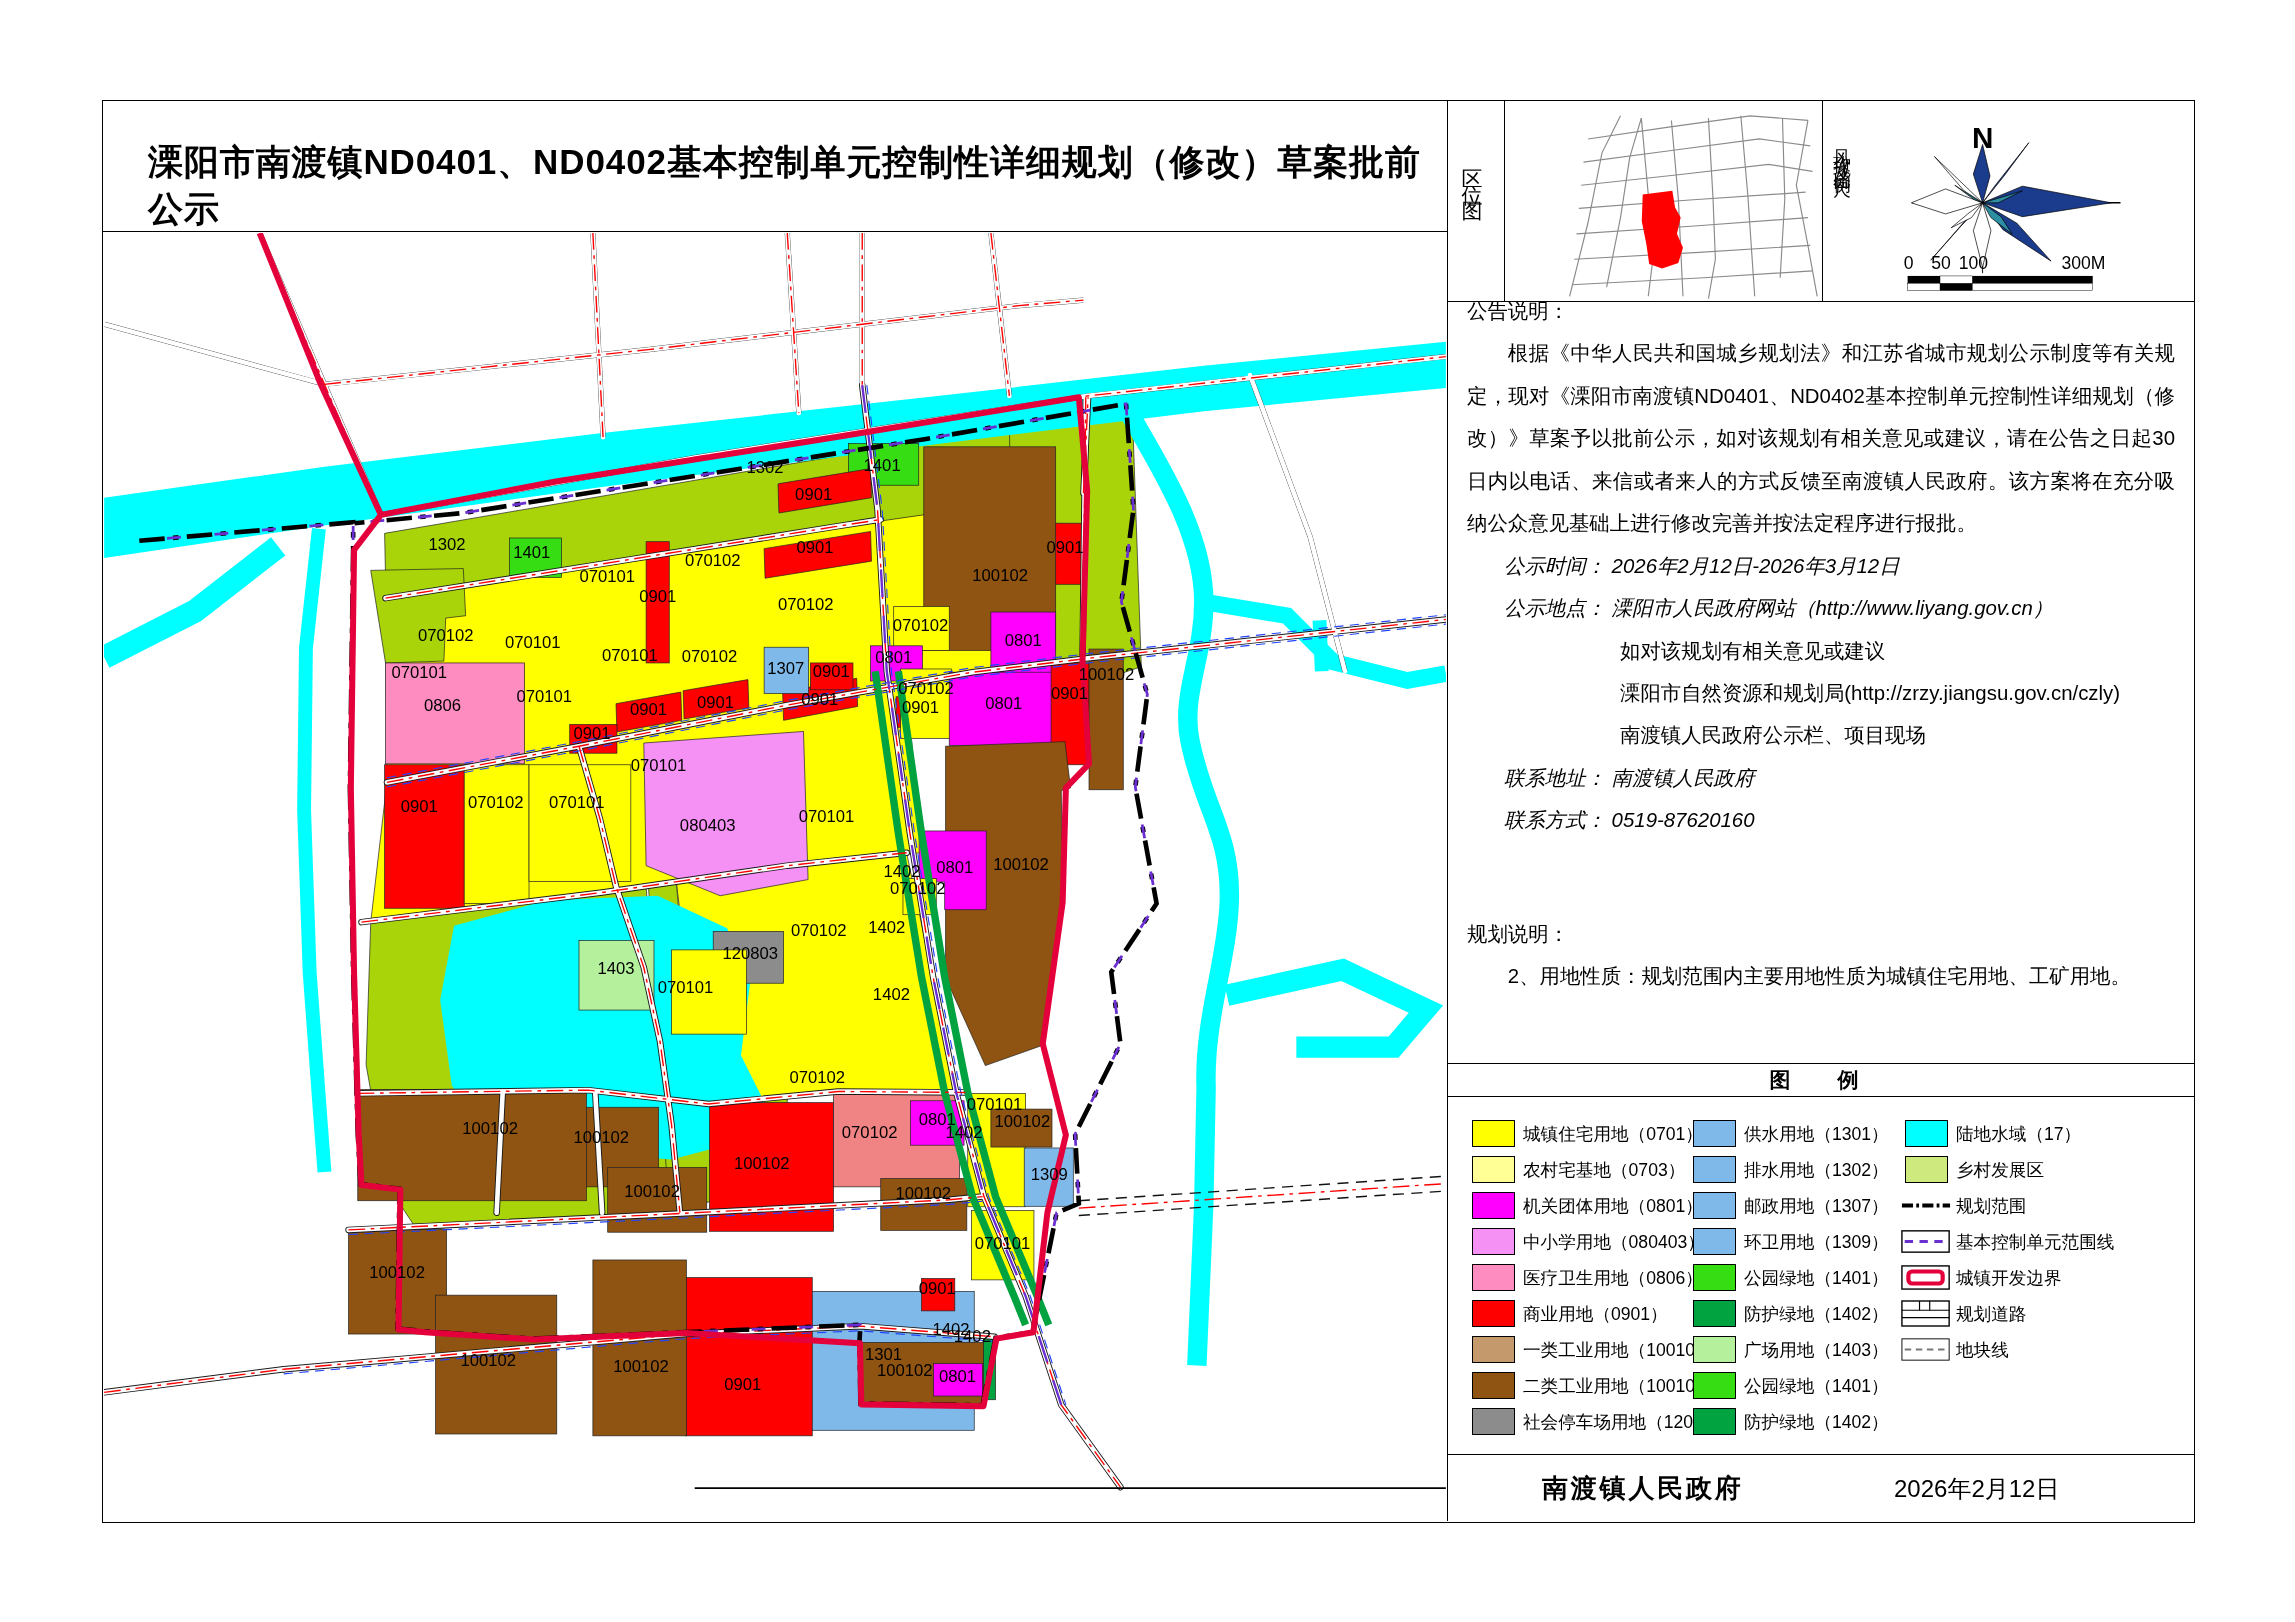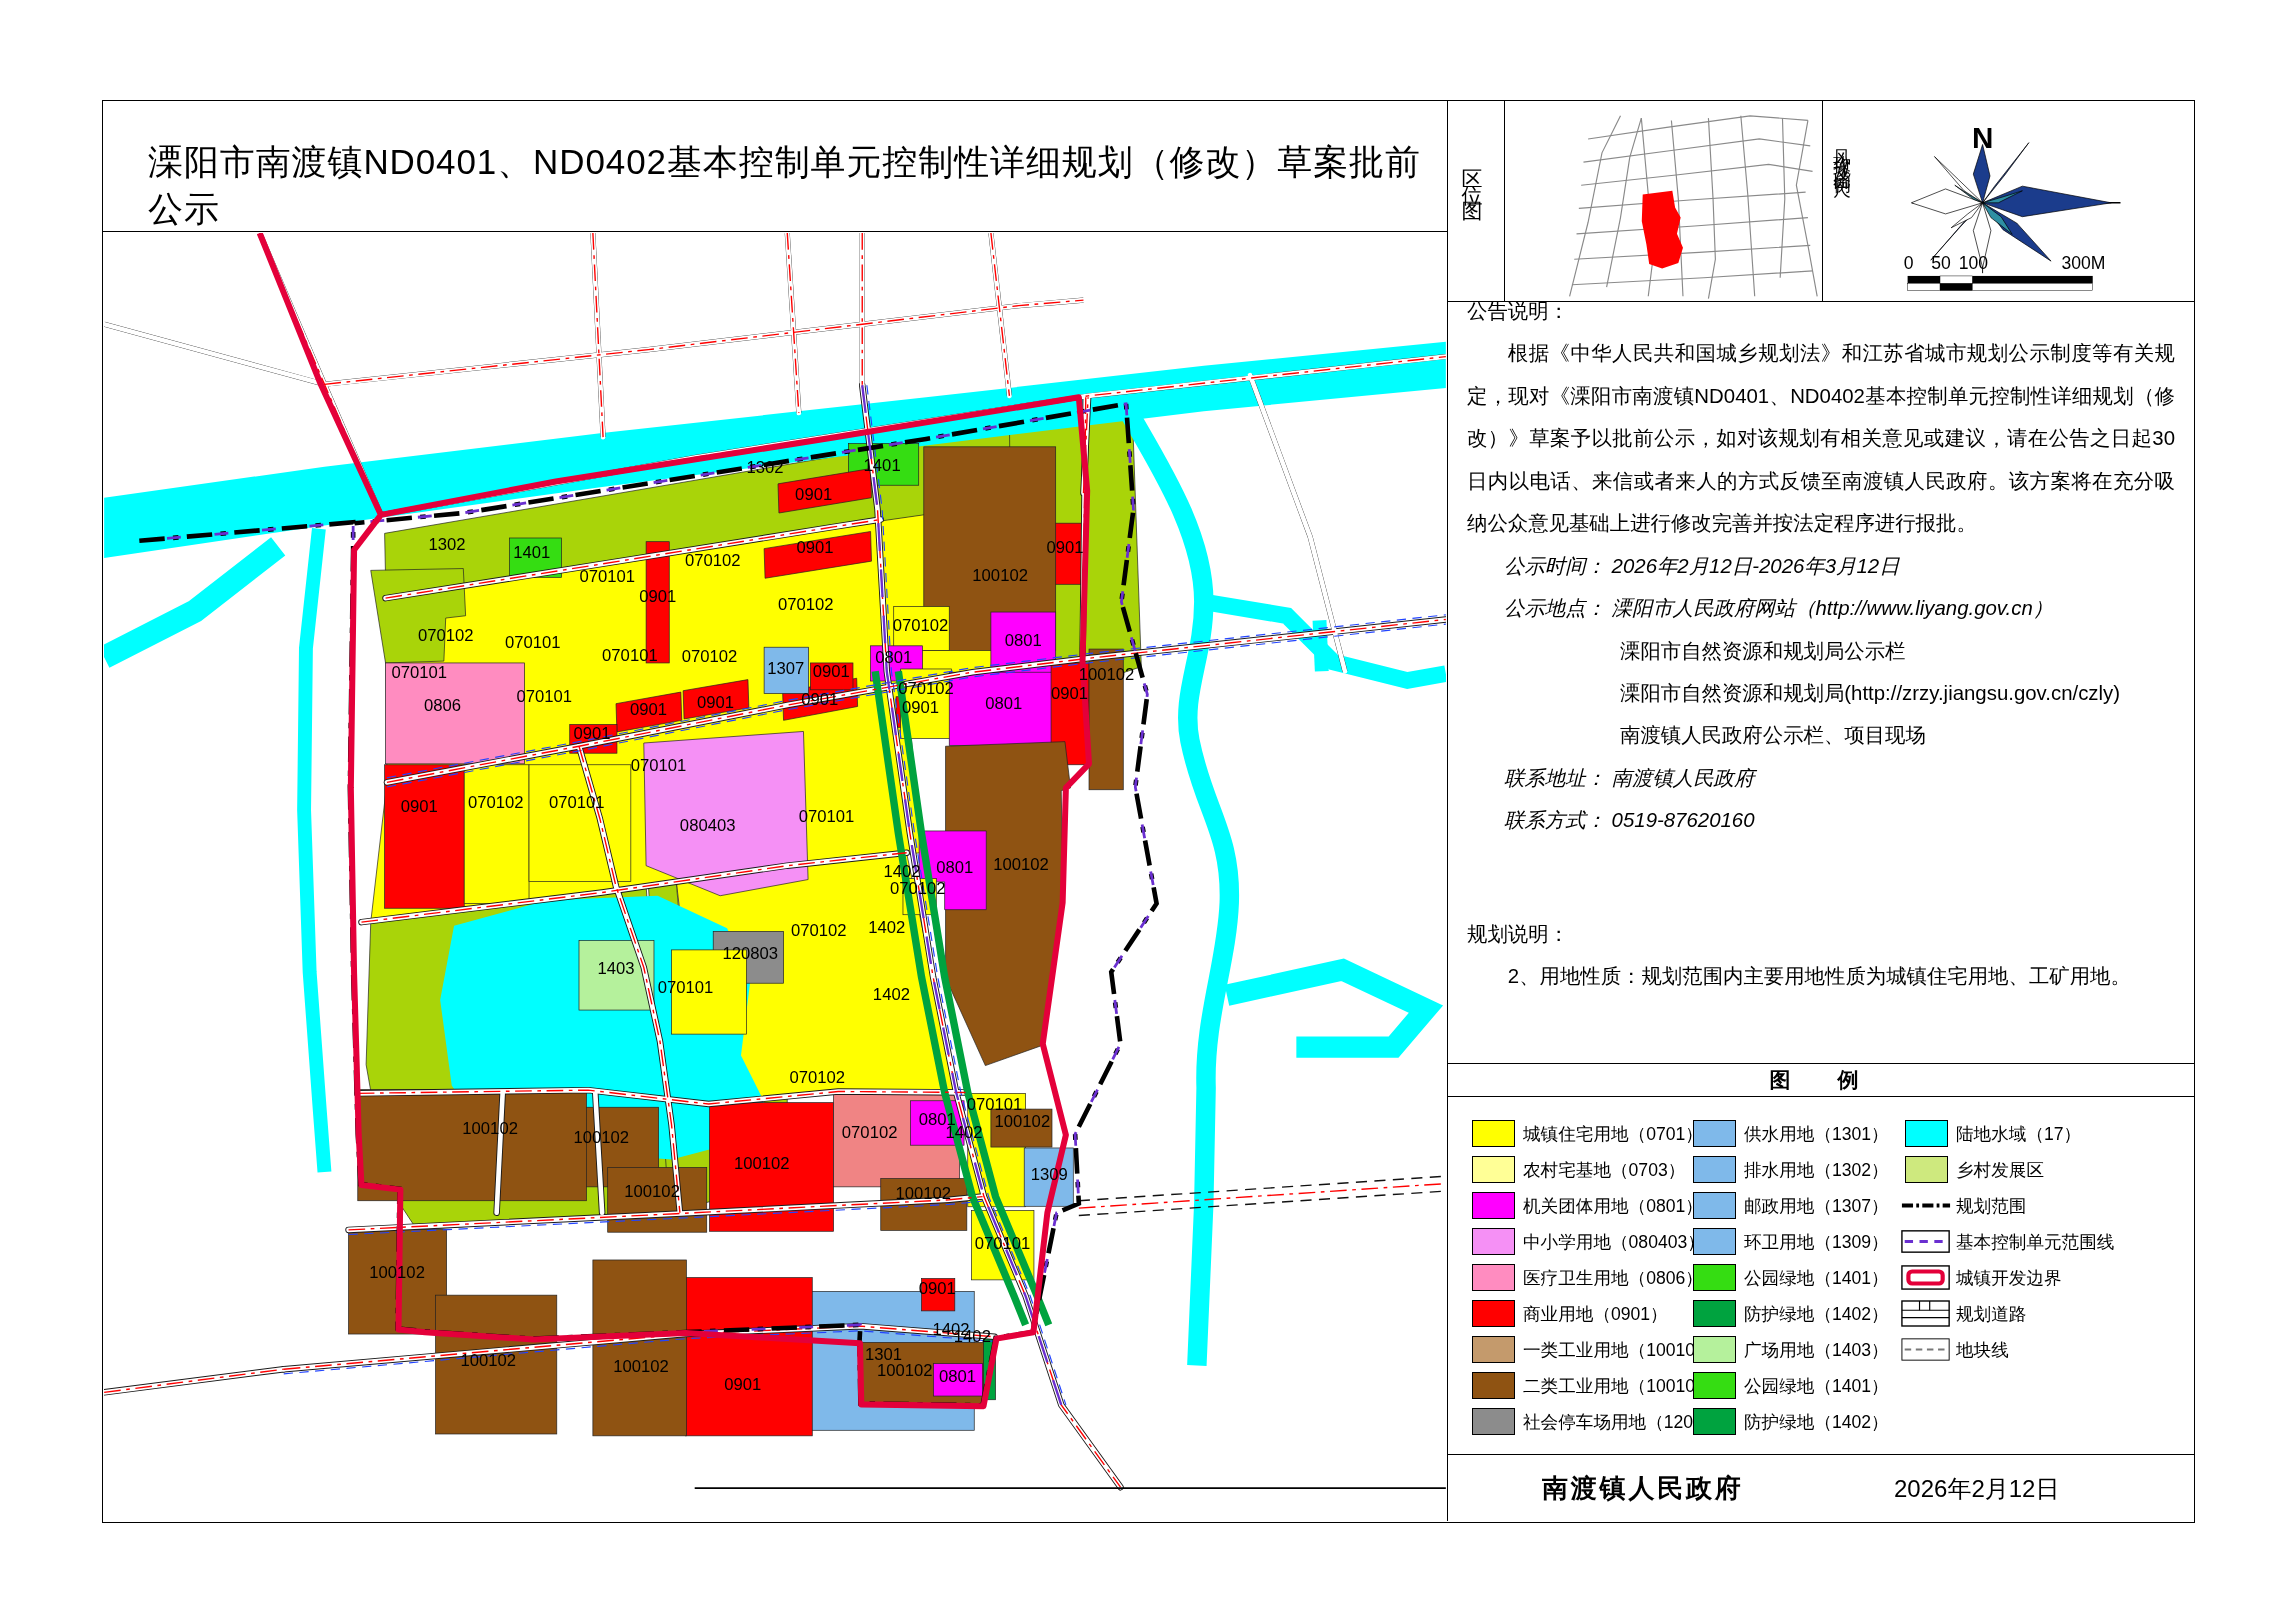--- a/index.html
+++ b/index.html
@@ -1,21 +1,21 @@
 <!DOCTYPE html>
 <html style="font-size:7.4px"><head>
 <meta charset="utf-8">
 <style>
   html,body{margin:0;padding:0;background:#fff;}
   body{width:2295px;height:1622px;position:relative;font-family:"Liberation Sans","DejaVu Sans",sans-serif;color:#000;}
   .abs{position:absolute;}
   .frame{border:1.4px solid #000;}
   .vline{position:absolute;width:0;border-left:1.4px solid #000;}
   .hline{position:absolute;height:0;border-top:1.4px solid #000;}
-  #title{left:148px;top:139px;width:1278px;font-size:35px;font-weight:normal;letter-spacing:0.9px;}
+  #title{left:148px;top:139px;width:1278px;font-size:35px;font-weight:bold;letter-spacing:0.9px;}
   .vtext{writing-mode:vertical-rl;text-orientation:upright;letter-spacing:15.7px;font-size:21px;}
   #loc-label{left:1458px;top:153px;height:139px;}
   #rose-label{left:1830px;top:135px;height:162px;font-size:17.6px;letter-spacing:5.6px;}
   #notice{left:1467px;top:290px;width:708px;font-size:20.4px;line-height:2.08;}
   #notice .body{text-indent:2em;text-align:justify;margin:0;}
   #notice .item{margin:0;}
   .ind1{padding-left:37px;font-style:italic;}
   .ind2{padding-left:153px;}
   #plan-notes{left:1467px;top:914px;width:708px;font-size:20.4px;line-height:2.05;}
   #plan-notes p{margin:0;text-align:justify;}
@@ -103,21 +103,21 @@
       <rect x="4260" y="612" width="260" height="16" fill="#fff" stroke="#000"></rect>
   </g>
 </svg>
 
 <div id="notice" class="abs">
   <p class="item">公告说明：</p>
   <p class="body">根据《中华人民共和国城乡规划法》和江苏省城市规划公示制度等有关规定，现对《溧阳市南渡镇ND0401、ND0402基本控制单元控制性详细规划（修改）》草案予以批前公示，如对该规划有相关意见或建议，请在公告之日起30日内以电话、来信或者来人的方式反馈至南渡镇人民政府。该方案将在充分吸纳公众意见基础上进行修改完善并按法定程序进行报批。</p>
   <div id="notice-items">
       <p class="item ind1">公示时间： 2026年2月12日-2026年3月12日</p>
       <p class="item ind1">公示地点： 溧阳市人民政府网站（http://www.liyang.gov.cn）</p>
-      <p class="item ind2">溧阳市自然资源和规划局公示栏</p>
+      <p class="item ind2">如对该规划有相关意见或建议</p>
       <p class="item ind2">溧阳市自然资源和规划局(http://zrzy.jiangsu.gov.cn/czly)</p>
       <p class="item ind2">南渡镇人民政府公示栏、项目现场</p>
       <p class="item ind1">联系地址： 南渡镇人民政府</p>
       <p class="item ind1">联系方式： 0519-87620160</p>
     </div>
 </div>
 
 <div id="plan-notes" class="abs">
   <p>规划说明：</p>
   <p class="para">2、用地性质：规划范围内主要用地性质为城镇住宅用地、工矿用地。</p>

